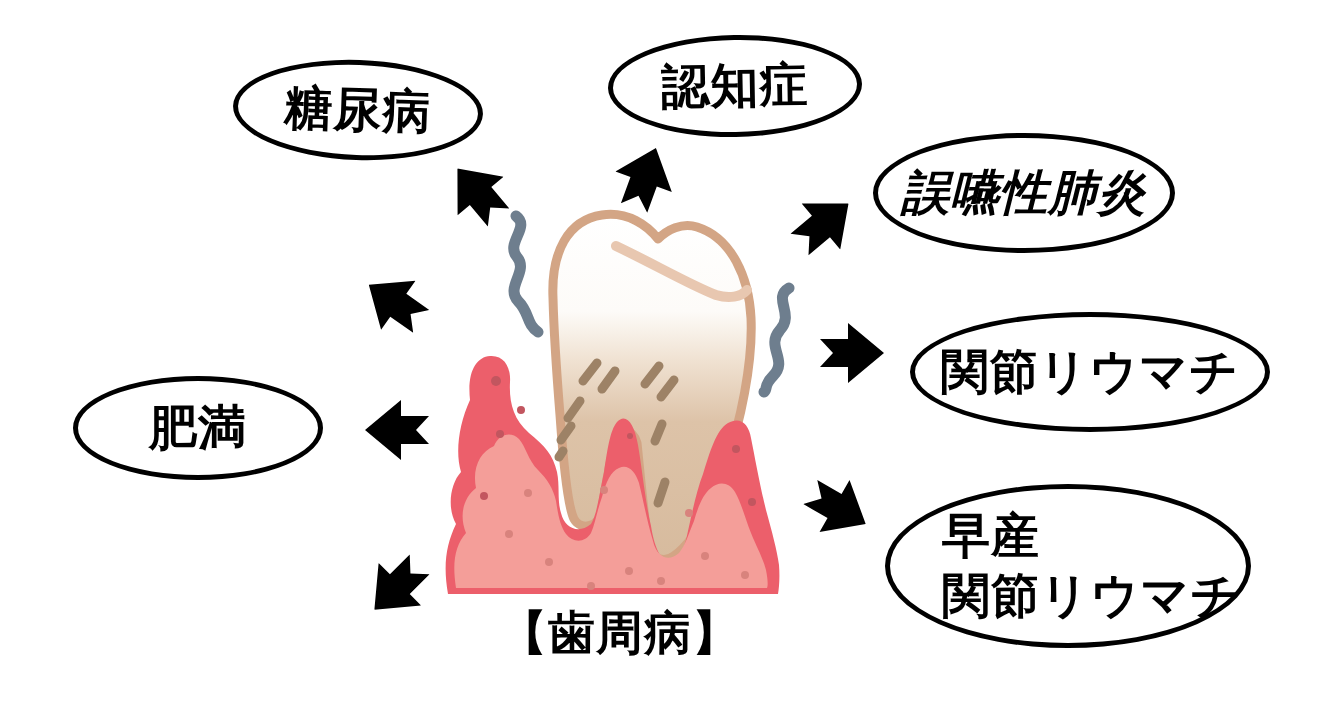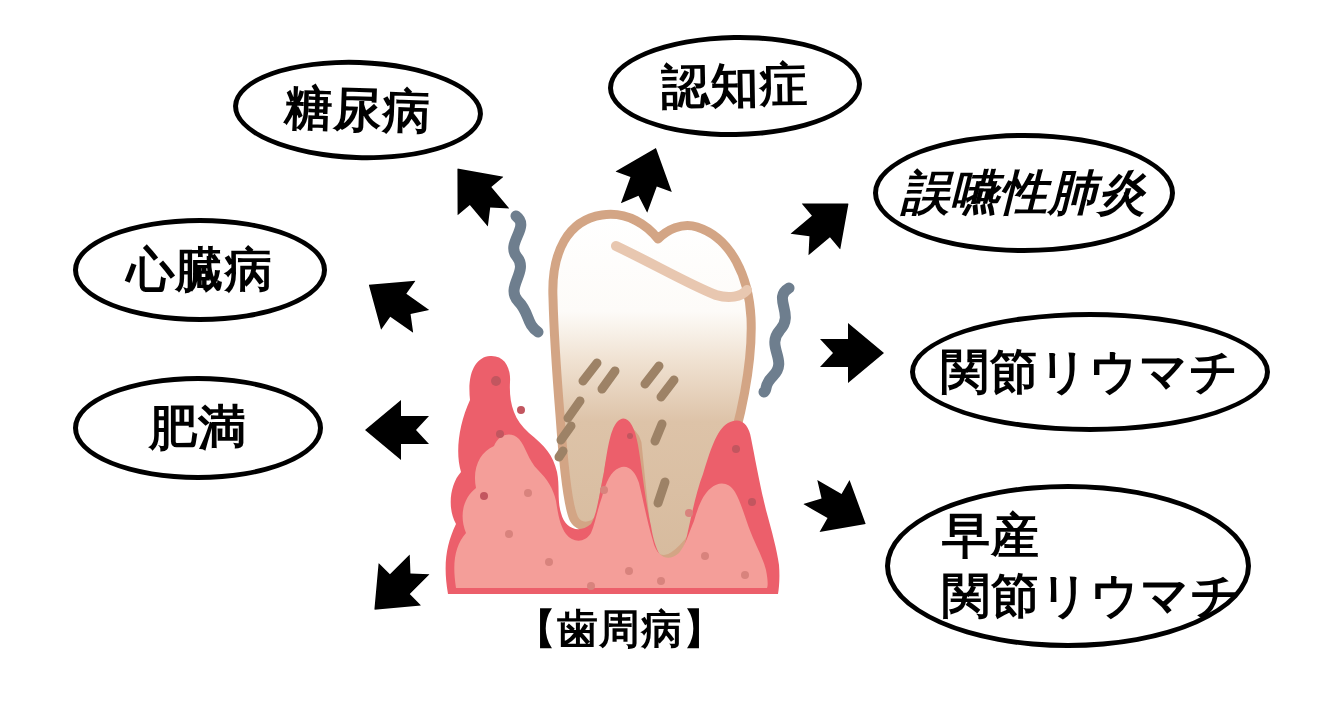--- a/index.html
+++ b/index.html
@@ -12,21 +12,21 @@
     position:absolute;box-sizing:border-box;border:5px solid #000;border-radius:50%;
     display:flex;align-items:center;justify-content:center;text-align:center;
     font-weight:900;font-size:48px;line-height:1.1;letter-spacing:1px;background:#fff;
   }
   .node.multiline{flex-direction:column;align-items:flex-start;justify-content:center;
     padding-left:52px;text-align:left;line-height:1.25;}
   .arrow{position:absolute;width:64px;height:60px;}
   .arrow svg{display:block;}
   #center-label{
     position:absolute;left:450px;top:602px;width:340px;text-align:center;
-    font-weight:900;font-size:41px;letter-spacing:1px;
+    font-weight:900;font-size:47px;letter-spacing:1px;
   }
   #tooth-illustration{position:absolute;left:425px;top:200px;width:380px;height:405px;}
 </style>
 </head>
 <body>
 
 <div id="canvas">
 
   <svg id="tooth-illustration" viewBox="425 200 380 405" xmlns="http://www.w3.org/2000/svg">
     <defs>
@@ -190,22 +190,19 @@
   <div class="node" style="left:873px;top:133px;width:302px;height:120px;font-style:italic;">
     <span>誤嚥性肺炎</span>
   </div>
   <div class="node" style="left:910px;top:312px;width:360px;height:120px;">
     <span>関節リウマチ</span>
   </div>
   <div class="node multiline" style="left:885px;top:484px;width:366px;height:164px;">
     <span>早産</span>
     <span>関節リウマチ</span>
   </div>
-  <div class="node" style="left:73px;top:218px;width:254px;height:104px;">
-    <span>心臓病</span>
-  </div>
   <div class="node" style="left:73px;top:376px;width:250px;height:104px;">
     <span>肥満</span>
   </div>
 
   <div id="center-label">【歯周病】</div>
 
 </div>
 
 </body></html>

